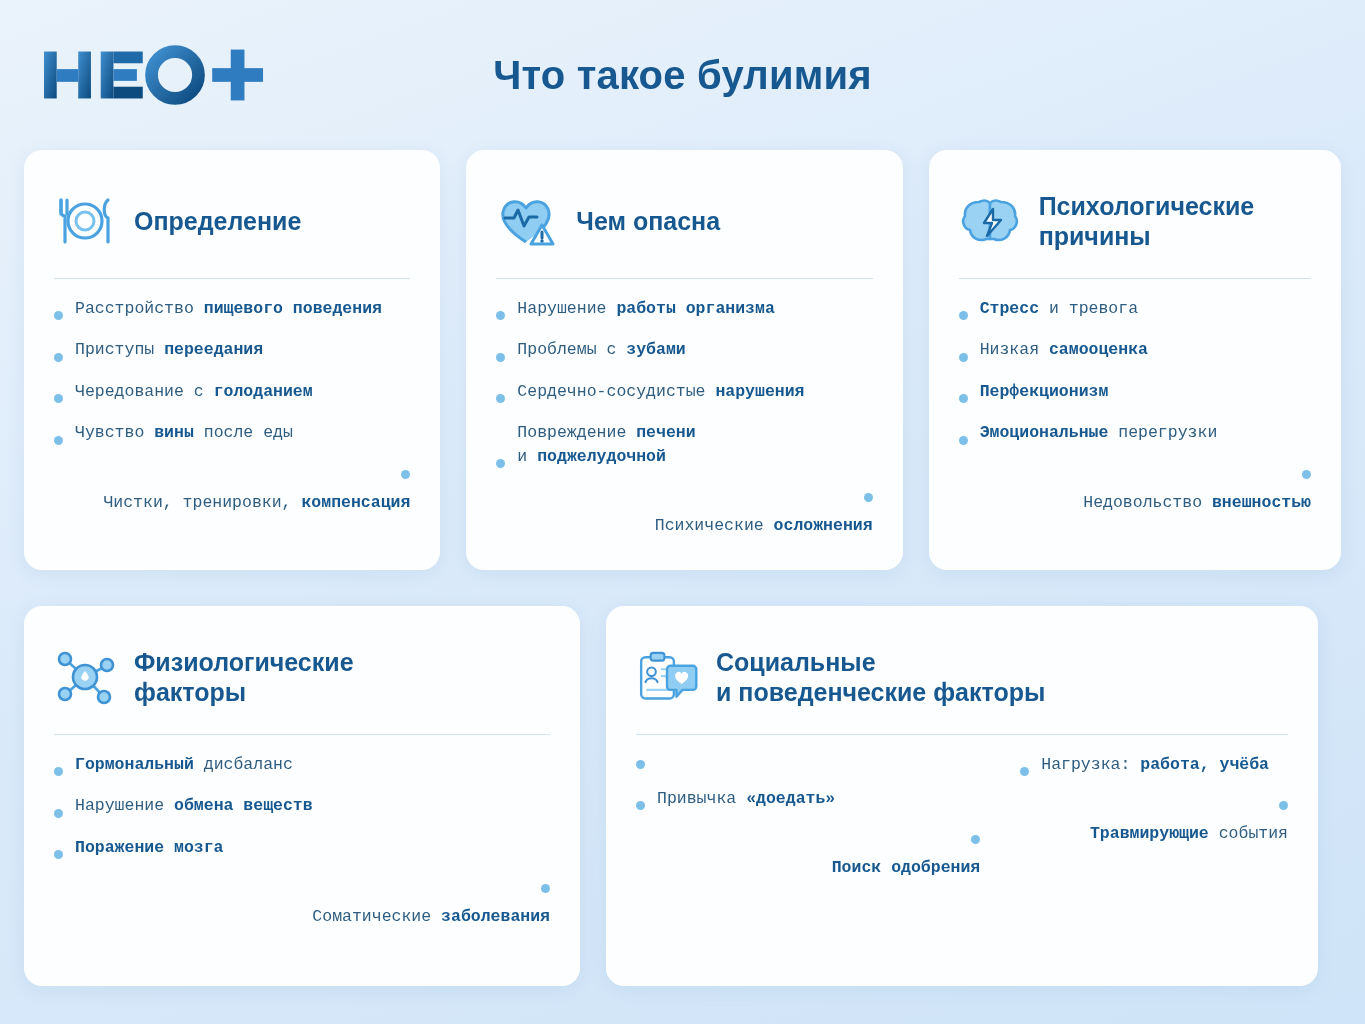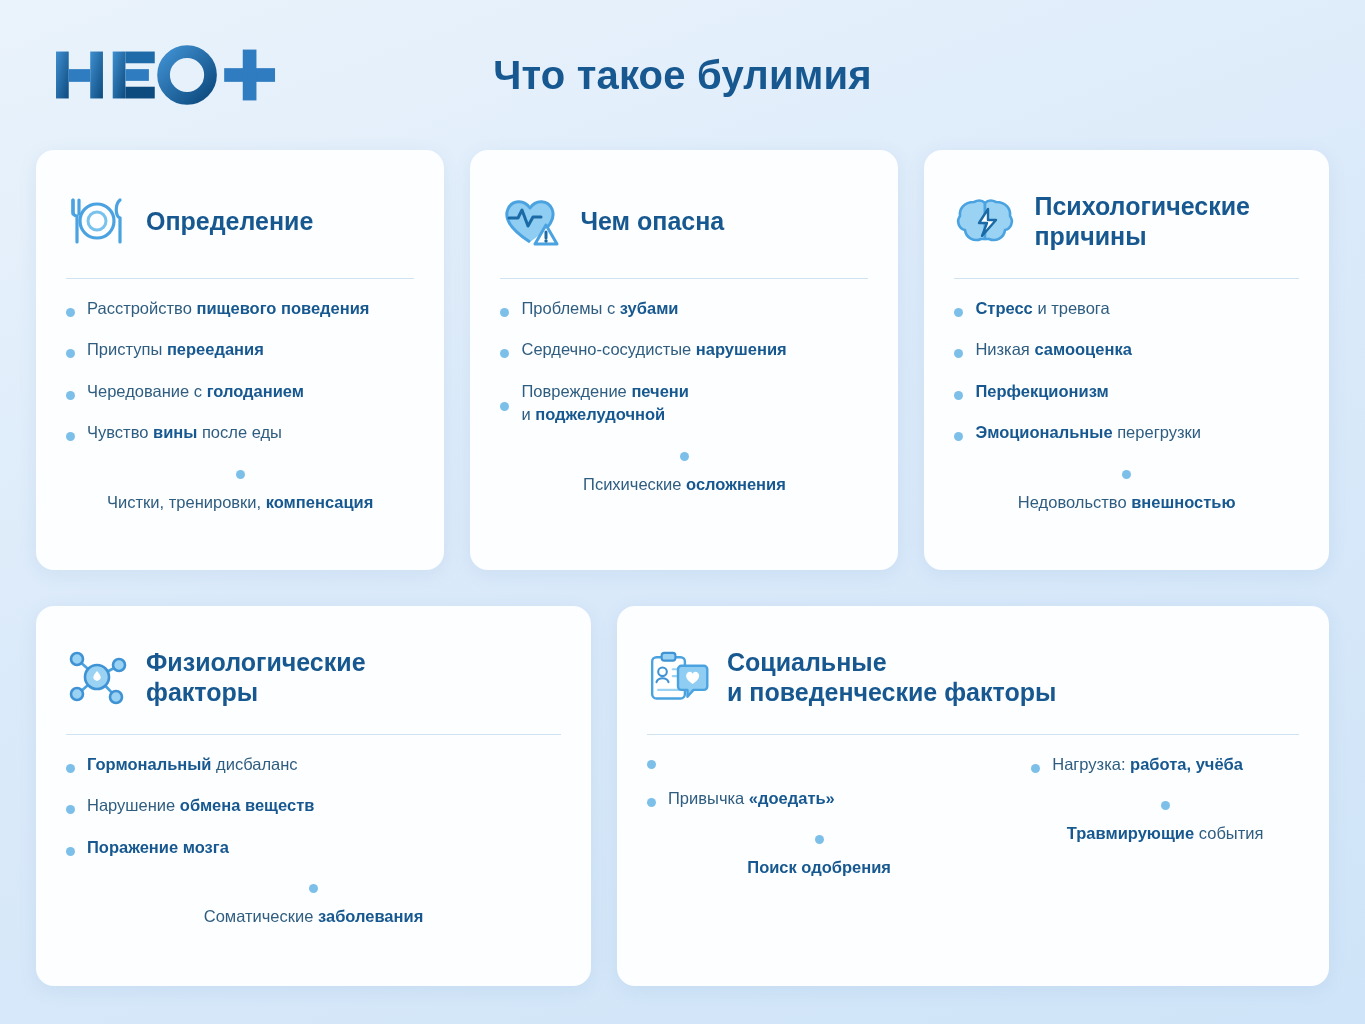--- a/index.html
+++ b/index.html
@@ -12,21 +12,21 @@
     font-family: "Liberation Sans", sans-serif;
     background: linear-gradient(160deg, #eaf3fb 0%, #dbeafa 45%, #cfe4f8 100%);
     overflow: hidden;
     color: #1f4f7a;
   }
   .page {
     position: relative;
     width: 1365px;
     height: 1024px;
     box-sizing: border-box;
-    padding: 0 36px;
+    padding: 0 24px;
   }
 
   
   .header {
     height: 150px;
     display: flex;
     align-items: center;
     position: relative;
   }
   .logo {
@@ -98,26 +98,27 @@
     background: #cfe3f3;
     margin: 14px 0 18px 0;
   }
   .bullets {
     list-style: none;
     margin: 0;
     padding: 0;
   }
   .bullets li {
     display: flex;
-    align-items: center;
+    align-items: flex-end;
     gap: 12px;
     font-size: 16.5px;
     line-height: 1.42;
     color: #2f5d80;
     margin-bottom: 18px;
+    font-family: Liberation Mono, monospace;
   }
   .bullets li:last-child { margin-bottom: 0; flex-direction: column; }
   .dot {
     flex: 0 0 auto;
     width: 9px;
     height: 9px;
     border-radius: 50%;
     background: #7cc0ea;
     margin-top: 7px;
   }
@@ -211,20 +212,24 @@
             <path d="M9 27 h9 l4 -8 l6 16 l5 -9 h8" fill="none" stroke="#1b6aa6" stroke-width="3" stroke-linecap="round" stroke-linejoin="round"></path>
             <path d="M46 34 l11 19 h-22 z" fill="#ffffff" stroke="#4aa3e0" stroke-width="3" stroke-linejoin="round"></path>
             <path d="M46 41 v6" stroke="#1b6aa6" stroke-width="3" stroke-linecap="round"></path>
             <circle cx="46" cy="50" r="1.7" fill="#1b6aa6"></circle>
           </svg>
         </div>
         <div class="card-title">Чем опасна</div>
       </div>
       <div class="divider"></div>
       <ul class="bullets">
+          <li>
+            <span class="dot"></span>
+            <span><span>Нарушение </span><b>работы организма</b></span>
+          </li>
           <li>
             <span class="dot"></span>
             <span><span>Проблемы с </span><b>зубами</b></span>
           </li>
           <li>
             <span class="dot"></span>
             <span><span>Сердечно-сосудистые </span><b>нарушения</b></span>
           </li>
           <li>
             <span class="dot"></span>

